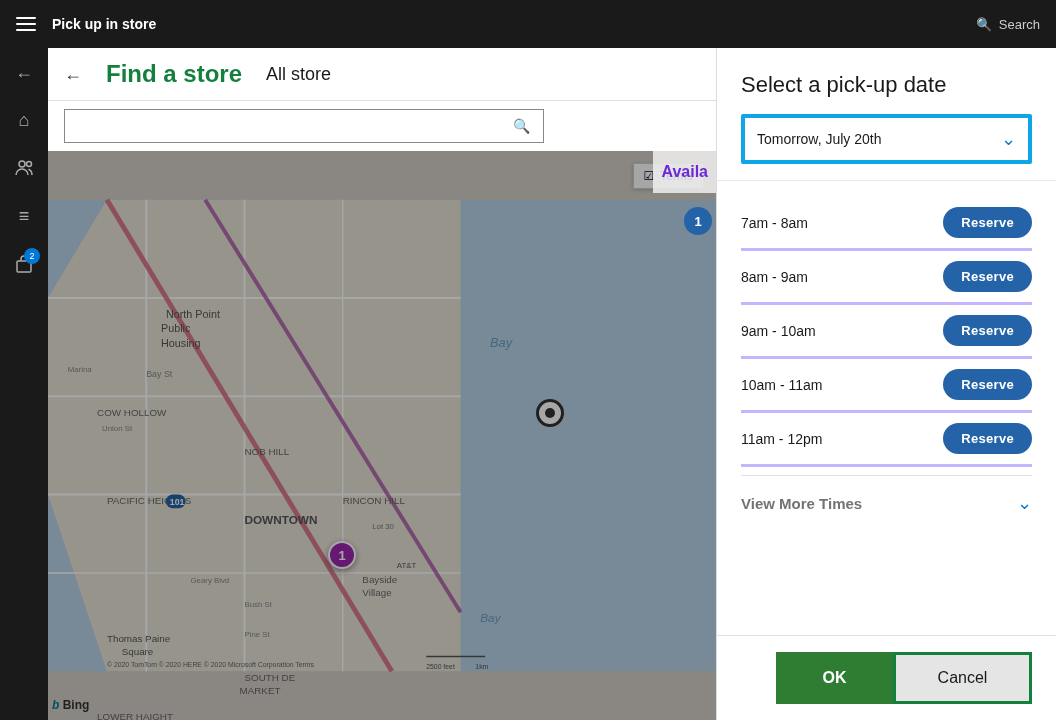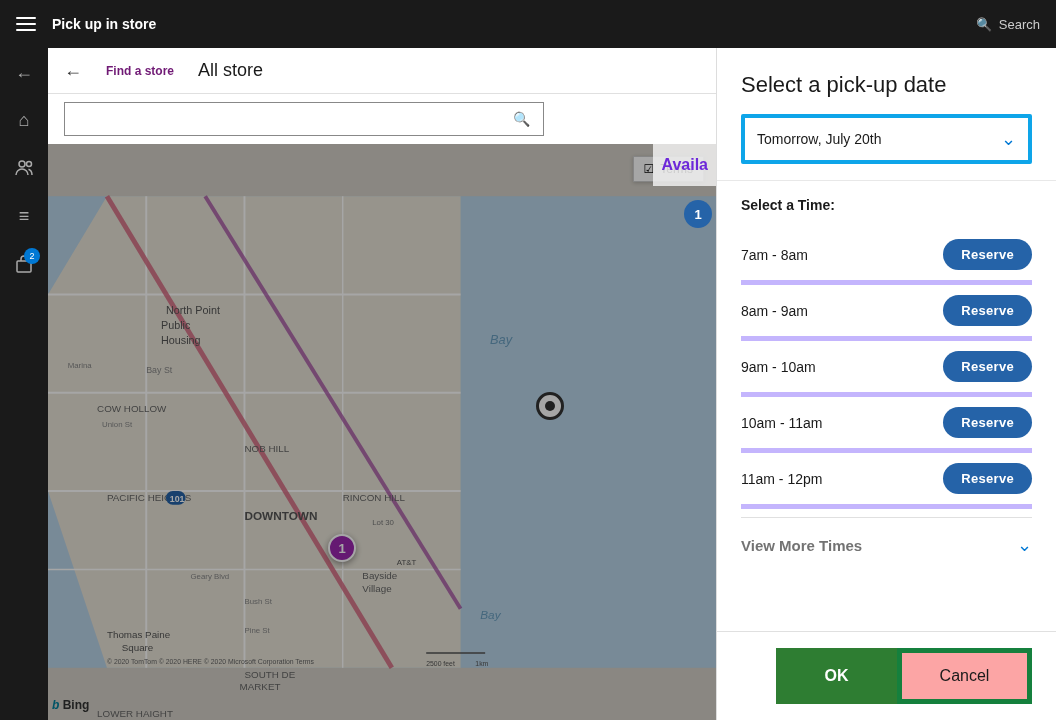--- a/index.html
+++ b/index.html
@@ -116,23 +116,23 @@
       gap: 24px;
       border-bottom: 1px solid #e0e0e0;
     }
     .back-btn {
       color: #333;
       font-size: 18px;
       cursor: pointer;
       font-weight: bold;
     }
     .store-title {
-      font-size: 12px;
+      font-size: 24px;
       font-weight: 600;
-      color: #701a75;
+      color: #15803d;
     }
     .all-stores {
       font-size: 18px;
       color: #1a1a1a;
     }
     .store-search-bar {
       padding: 8px 16px;
       background: white;
     }
     .store-search-input {
@@ -222,21 +222,21 @@
       font-size: 14px;
       font-weight: 700;
       color: #1a1a1a;
       margin-bottom: 16px;
     }
     .time-row {
       display: flex;
       align-items: center;
       justify-content: space-between;
       padding: 10px 0;
-      border-bottom: 5px solid #c4b5fd;
+      border-bottom: 3px solid #c4b5fd;
     }
     .time-label {
       font-size: 14px;
       color: #1a1a1a;
     }
     .reserve-btn {
       background: #2563a8;
       color: white;
       border: none;
       padding: 8px 18px;
@@ -270,31 +270,31 @@
       padding: 16px 24px;
       display: flex;
       gap: 0;
       border-top: 1px solid #e0e0e0;
     }
     .ok-btn {
       flex: 1;
       background: #2e7d32;
       color: white;
       border: none;
-      padding: 12px;
+      padding: 6px;
       font-size: 16px;
       font-weight: 600;
       cursor: pointer;
       margin-left: 35px;
     }
     .cancel-btn {
       flex: 1;
-      background: #fca5a5;
+      background: #e5e5e5;
       color: #1a1a1a;
-      border: 5px solid #15803d;
+      border: 3px solid #15803d;
       padding: 14px;
       font-size: 16px;
       cursor: pointer;
     }
 
     
     .map-marker {
       position: absolute;
       width: 28px;
       height: 28px;
@@ -486,21 +486,20 @@
   <div class="pickup-panel">
     <div class="panel-header">
       <div class="panel-title">Select a pick-up date</div>
       <div class="date-dropdown">
         <span class="date-dropdown-text">Tomorrow, July 20th</span>
         <span class="chevron-down">⌄</span>
       </div>
     </div>
 
     <div class="panel-body">
-      <div class="time-section-label">Select a Time:</div>
 
       <div class="time-row">
         <span class="time-label">7am - 8am</span>
         <button class="reserve-btn">Reserve</button>
       </div>
       <div class="time-row">
         <span class="time-label">8am - 9am</span>
         <button class="reserve-btn">Reserve</button>
       </div>
       <div class="time-row">

